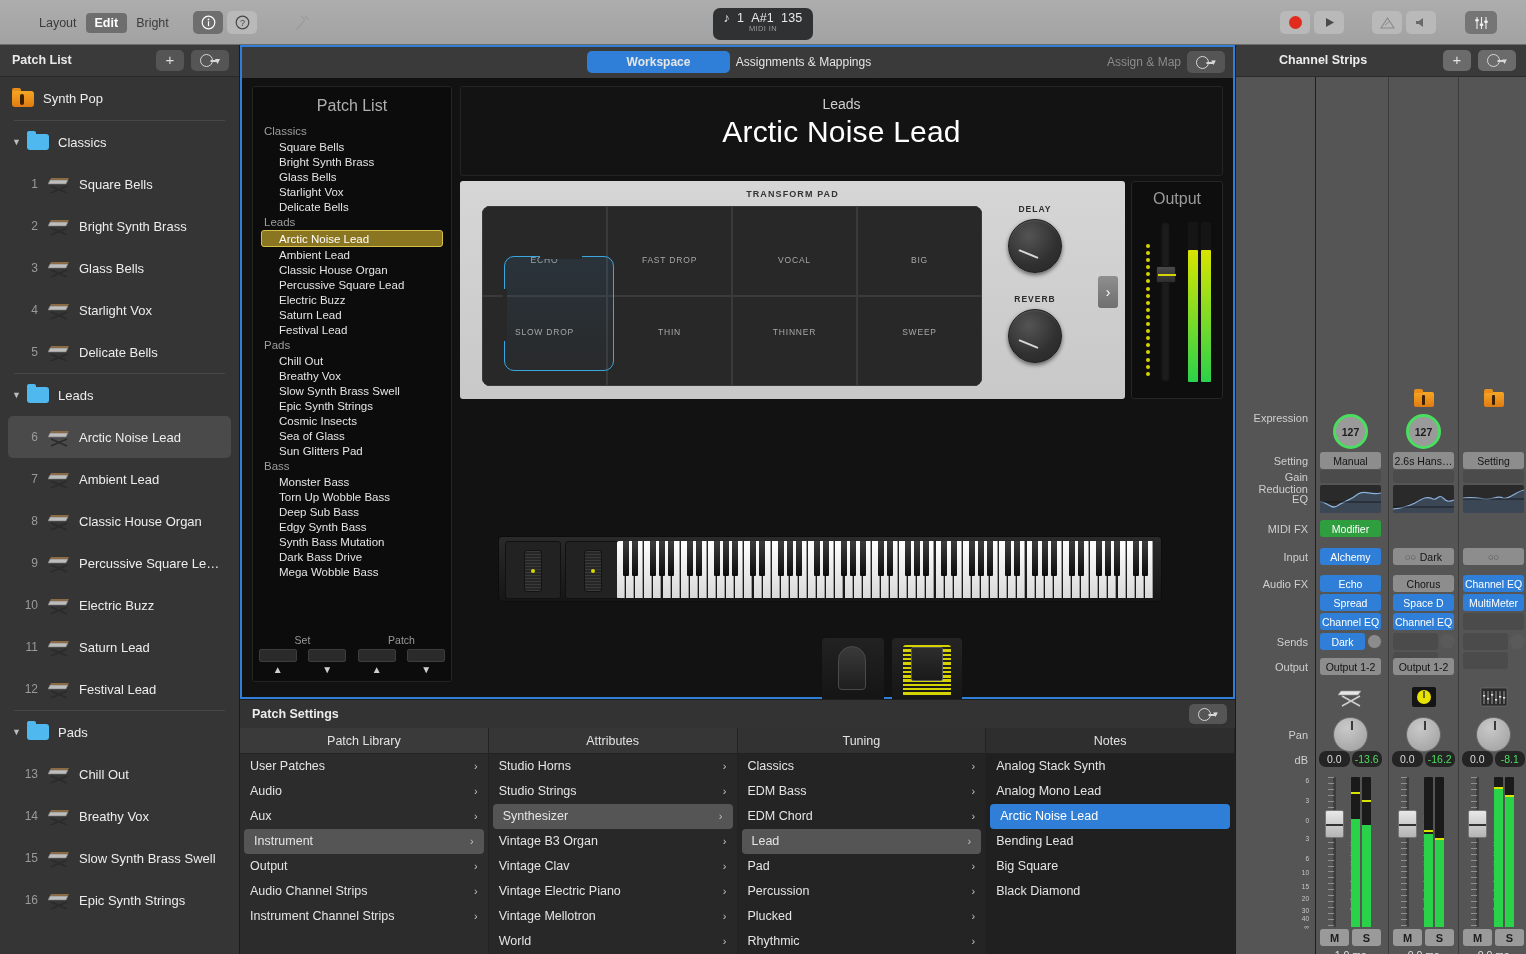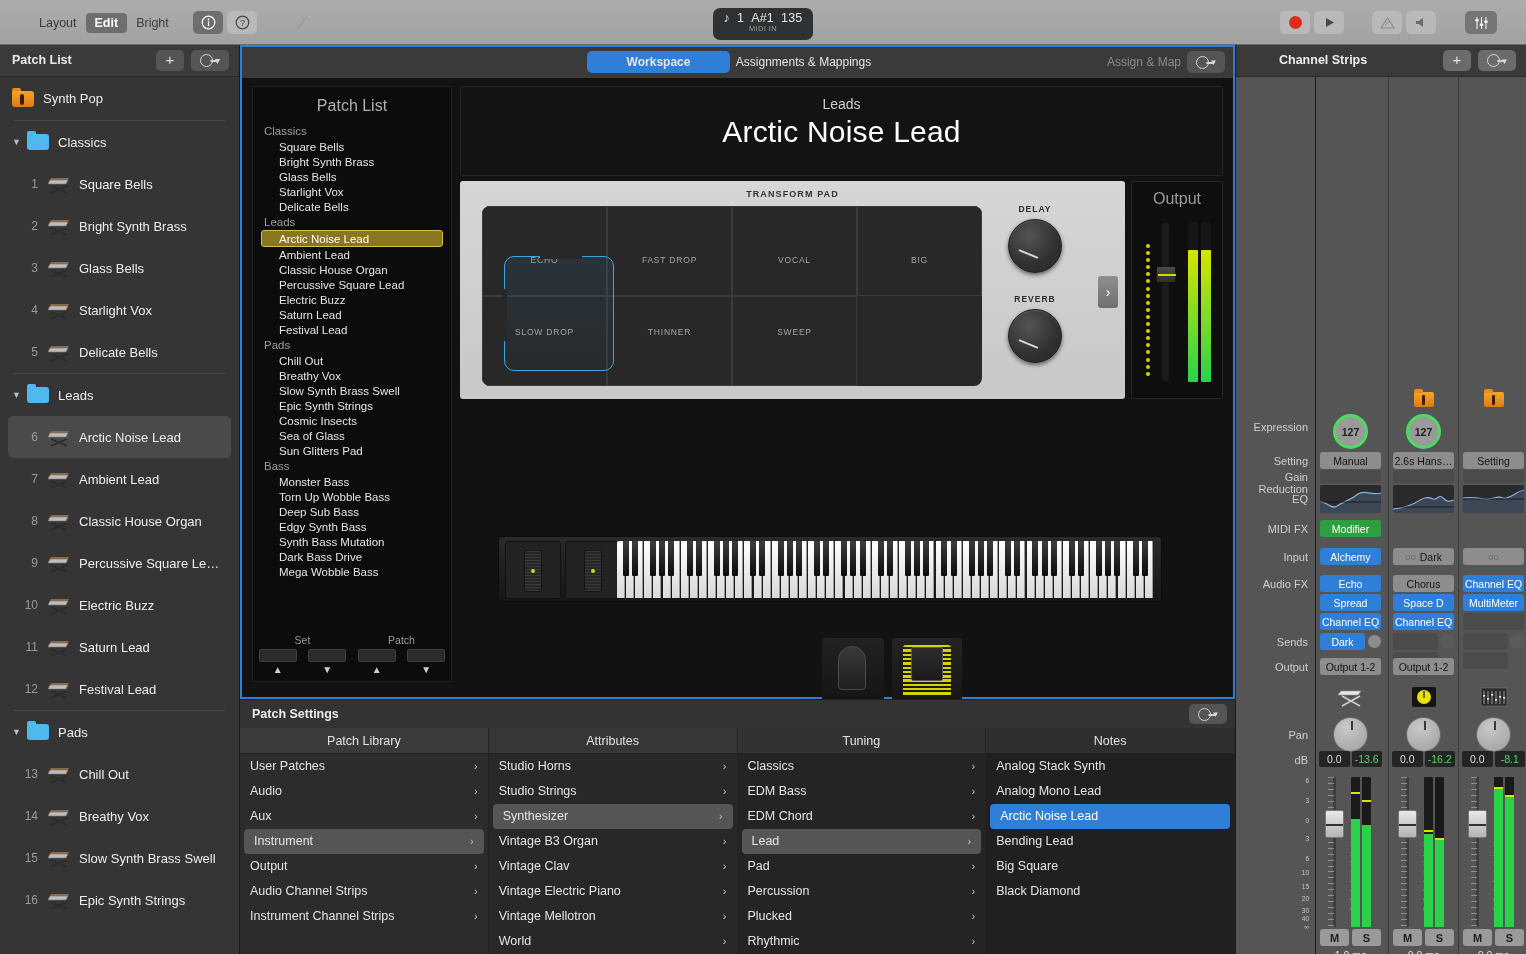--- a/index.html
+++ b/index.html
@@ -249,21 +249,21 @@
   .folderbadge::before { content:""; position:absolute; left:0; top:-3px; width:9px; height:4px;
     background:#e88c1c; border-radius:2px 2px 0 0;}
   .folderbadge::after { content:""; position:absolute; left:8px; top:3px; width:3px; height:10px;
     background:#3a2000; border-radius:1px; }
   .panknob { position:absolute; left:17px; width:35px; height:35px; border-radius:50%;
     background:radial-gradient(circle at 40% 30%,#c9c9c9,#9d9d9d);
     border:1px solid #6c6c6c; }
   .panknob::after { content:""; position:absolute; left:16.5px; top:3px; width:2px; height:9px;
     background:#3a3a3a; }
   .dbrow { position:absolute; left:3px; width:63px; display:flex; gap:2px; }
-  .dbbox { width:30.5px; height:16px; background:#242424; border-radius:2px; font-size:10.5px;
+  .dbbox { width:30.5px; height:16px; background:#242424; border-radius:7px; font-size:10.5px;
     color:#ddd; display:flex; align-items:center; justify-content:center; }
   .dbbox.grn { color:#4ade5f; }
   .instr-ico { position:absolute; left:20px; width:30px; height:24px; }
 
   .faderzone { position:absolute; left:0; width:69px; height:150px; }
   .scaleL { position:absolute; left:-38px; top:0; width:34px; height:150px; font-size:6.5px;
     color:#c9c9c9; }
   .scaleL div { position:absolute; right:3px; }
   .vfader { position:absolute; left:10px; top:0; width:17px; height:150px; }
   .vfader .trk { position:absolute; left:7px; top:0; width:3px; height:150px; background:#3d3d3d; }
@@ -630,20 +630,23 @@
             <span>FAST DROP</span>
           </div>
         <div class="tcell trow1">
             <span>VOCAL</span>
           </div>
         <div class="tcell trow1">
             <span>BIG</span>
           </div>
         <div class="tcell trow2">
             <span>SLOW DROP</span>
+          </div>
+        <div class="tcell trow2">
+            <span>THIN</span>
           </div>
         <div class="tcell trow2">
             <span>THINNER</span>
           </div>
         <div class="tcell trow2">
             <span>SWEEP</span>
           </div>
         <div class="tsel"></div>
       </div>
       <div class="knobwrap" style="left:530px; top:23px;">
@@ -878,21 +881,21 @@
   <div class="cs-head">
     <div class="cs-title">Channel Strips</div>
     <div class="cs-plus">+</div>
     <div class="cs-menu">
         <span class="circ"></span>
         <span style="color:#ddd;font-size:9px">▾</span>
       </div>
   </div>
   <div class="cs-grid" id="cs-grid">
       <div class="cs-labels">
-        <div style="top:344px">Expression</div>
+        <div style="top:335px">Expression</div>
         <div style="top:378px">Setting</div>
         <div style="top:394px">Gain Reduction</div>
         <div style="top:416px">EQ</div>
         <div style="top:446px">MIDI FX</div>
         <div style="top:474px">Input</div>
         <div style="top:501px">Audio FX</div>
         <div style="top:559px">Sends</div>
         <div style="top:584px">Output</div>
         <div style="top:652px">Pan</div>
         <div style="top:677px">dB</div>

